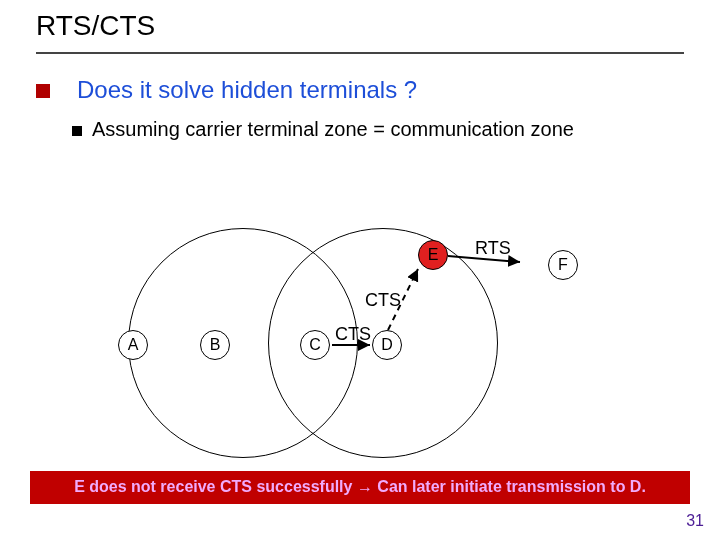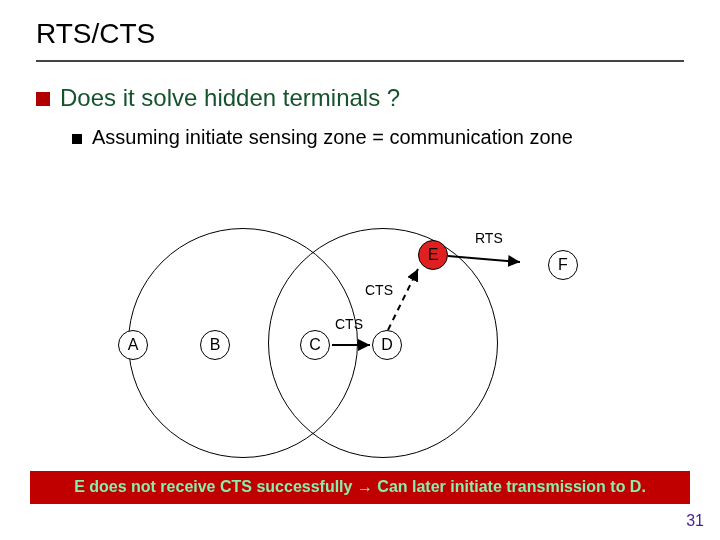--- a/index.html
+++ b/index.html
@@ -5,32 +5,32 @@
   * { box-sizing: border-box; margin: 0; padding: 0; }
   body {
     width: 720px; height: 540px;
     background: #fff;
     font-family: Arial, Helvetica, sans-serif;
     position: relative;
     overflow: hidden;
   }
   .slide-title {
     font-size: 28px;
-    padding: 18px 0 6px 36px;
+    padding: 10px 0 6px 36px;
     color: #000;
   }
   .title-rule {
     margin: 4px 36px 0 36px;
     border: none;
     border-top: 2px solid #444;
   }
   .bullets { padding: 22px 36px 0 36px; }
   .b1 {
-    display: flex; align-items: center; gap: 10px;
-    font-size: 24px; color: #14532d;
+    display: flex; align-items: center; gap: 27px;
+    font-size: 24px; color: #1d4ed8;
   }
   .b1 .sq { width: 14px; height: 14px; background: #b00000; flex: 0 0 14px; margin-top: 2px; }
   .b2 {
     display: flex; align-items: center; gap: 10px;
     font-size: 20px; color: #000;
     margin: 14px 0 0 36px;
   }
   .b2 .sq { width: 10px; height: 10px; background: #000; flex: 0 0 10px; margin-top: 3px; }
   .diagram {
     position: absolute;
@@ -47,28 +47,29 @@
     width: 30px; height: 30px;
     border: 1.5px solid #000;
     border-radius: 50%;
     display: flex; align-items: center; justify-content: center;
     font-size: 16px;
     background: #fff;
   }
   .node.red { background: #e02020; }
   .label {
     position: absolute;
-    font-size: 14px;
+    font-size: 18px;
+    margin-top: 8px;
   }
   svg.arrows { position: absolute; left: 0; top: 0; width: 720px; height: 260px; }
   .footer-box {
     position: absolute;
     left: 30px; right: 30px; bottom: 36px;
     background: #c00000;
-    color: #86efac;
+    color: #f0abfc;
     text-align: center;
     padding: 6px 10px;
     font-weight: bold;
     font-size: 16px;
     line-height: 1.3;
   }
   .page-num {
     position: absolute;
     right: 16px; bottom: 10px;
     font-size: 16px;
@@ -81,21 +82,21 @@
 <div class="slide-title">RTS/CTS</div>
 <hr class="title-rule">
 
 <div class="bullets">
   <div class="b1">
     <span class="sq"></span>
     <span>Does it solve hidden terminals ?</span>
   </div>
   <div class="b2">
     <span class="sq"></span>
-    <span>Assuming initiate sensing zone = communication zone</span>
+    <span>Assuming carrier terminal zone = communication zone</span>
   </div>
 </div>
 
 <div class="diagram">
 
   <div class="circle" style="left:128px; top:38px; width:230px; height:230px;"></div>
   <div class="circle" style="left:268px; top:38px; width:230px; height:230px;"></div>
 
   <svg class="arrows">
     <defs>

